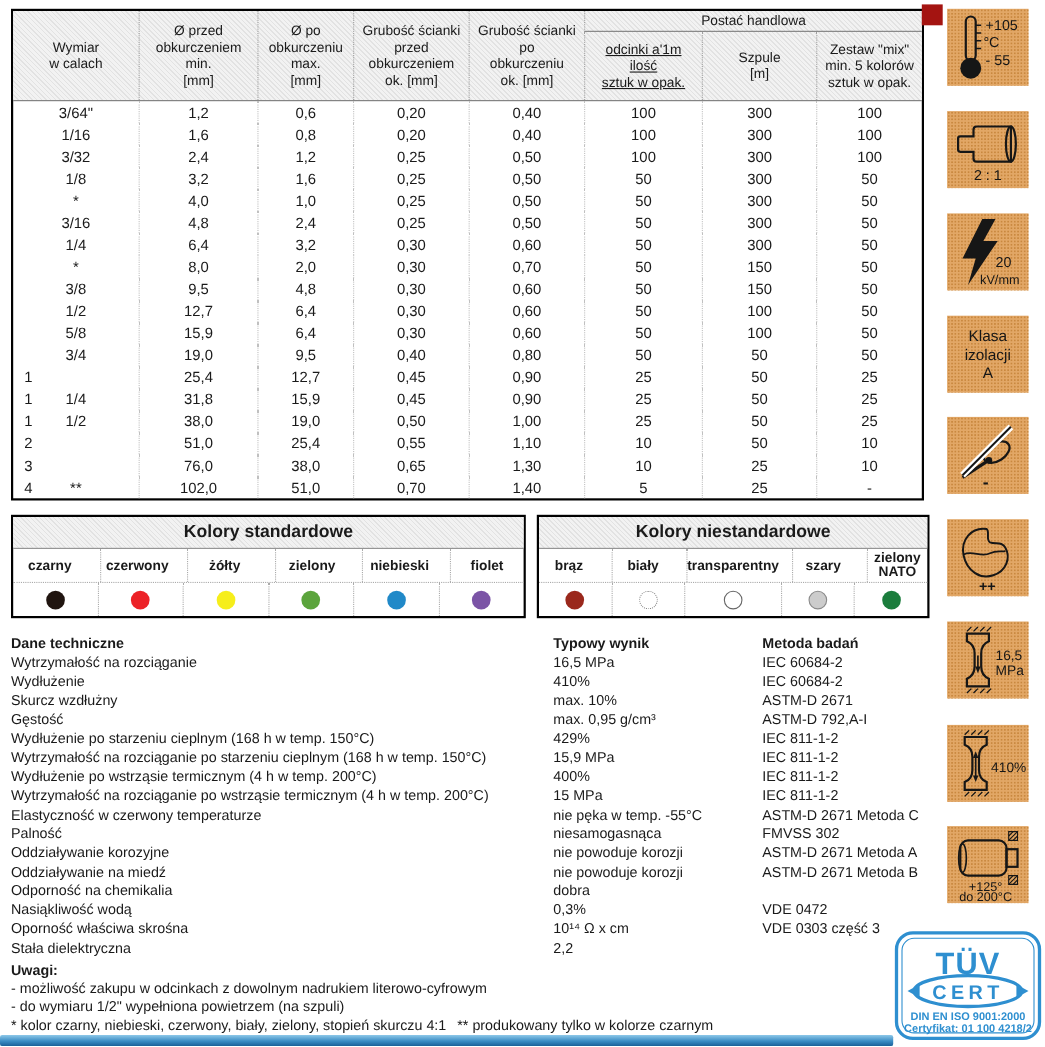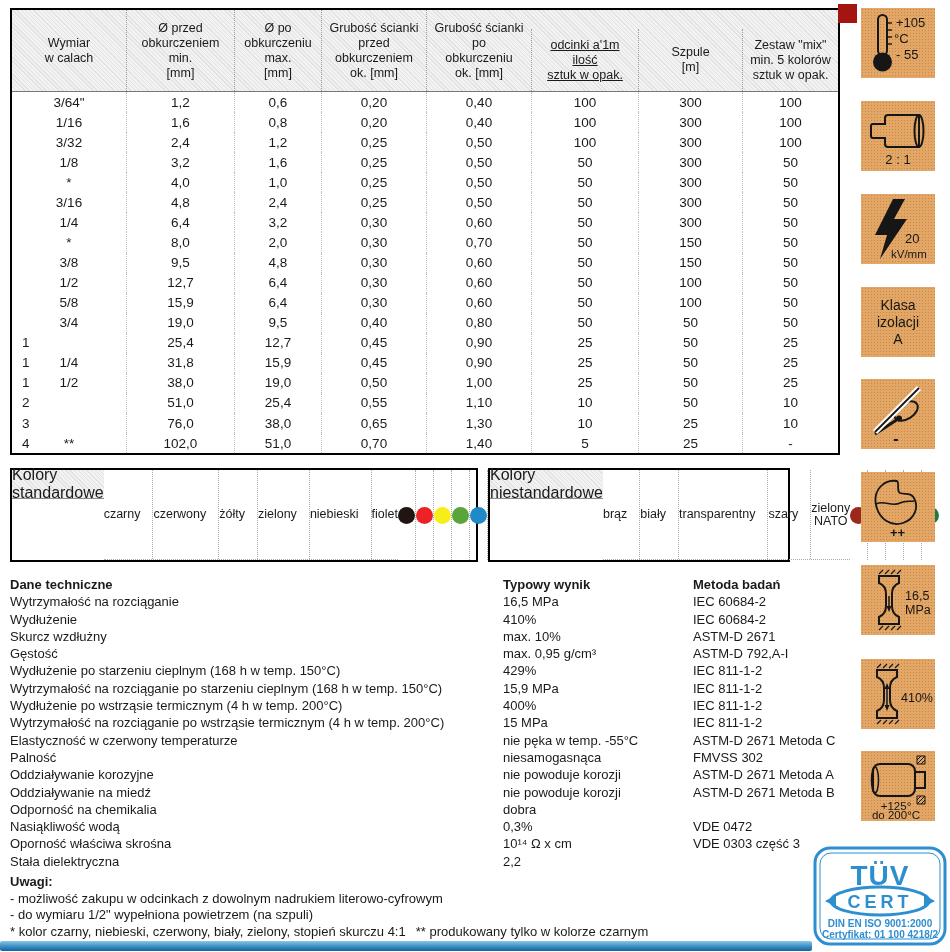--- a/index.html
+++ b/index.html
@@ -20,23 +20,23 @@
   .trow { flex:1; display:grid; grid-template-columns:114px 108px 87px 105px 105px 107px 104px auto; font-size:13.5px; }
   .cell { display:flex; align-items:center; justify-content:center; }
   .trow .cell + .cell { border-left:1px dotted #c0c0c0; }
   .inch { position:relative; }
   .inch-left { position:absolute; left:10px; }
   .inch-center { width:100%; text-align:center; }
 
   .corner-red { position:absolute; left:838px; top:4px; width:19px; height:19px; background:#a41411; }
 
   
-  .ctable { position:absolute; top:468px; border:2px solid #000; display:flex; flex-direction:row; background:#fff; }
+  .ctable { position:absolute; top:468px; border:2px solid #000; display:flex; flex-direction:column; background:#fff;font-weight:bold; }
   .ctable.std { left:10px; width:468px; height:94px; }
-  .ctable.non { left:488px; width:302px; height:94px; }
+  .ctable.non { left:488px; width:357px; height:94px; }
   .ctitle { height:29px; display:flex; align-items:center; justify-content:center; font-size:16px; border-bottom:1px solid #8a8a8a; }
   .crow { flex:1; display:flex; }
   .crow.names { border-bottom:1px dotted #aaa; font-size:12.5px;gap:12px; }
   .ccell { flex:1; display:flex; align-items:center; justify-content:center; text-align:center; white-space:pre-line; line-height:13px; }
   .ccell + .ccell { border-left:1px dotted #aaa; }
   .ccell.wide { flex:1.32; }
   .dot { width:17px; height:17px; border-radius:50%; }
   .dot.outline { border:1px solid #666; background:#fff; }
   .dot.dotted { border:1px dotted #888; background:#fff; }
   .dot.gray-edge { border:1px solid #8a8a8a; }
@@ -84,20 +84,21 @@
 max.
 [mm]</div>
       <div class="hcell hfull bl">Grubość ścianki
 przed
 obkurczeniem
 ok. [mm]</div>
       <div class="hcell hfull bl">Grubość ścianki
 po
 obkurczeniu
 ok. [mm]</div>
+      <div class="hcell hgroup bl">Postać handlowa</div>
       <div class="hcell hs6 bl">odcinki a'1m
 ilość
 sztuk w opak.</div>
       <div class="hcell hs7 bl">Szpule
 [m]</div>
       <div class="hcell hs8 bl">Zestaw "mix"
 min. 5 kolorów
 sztuk w opak.</div>
     </div>
     <div class="tbody">

